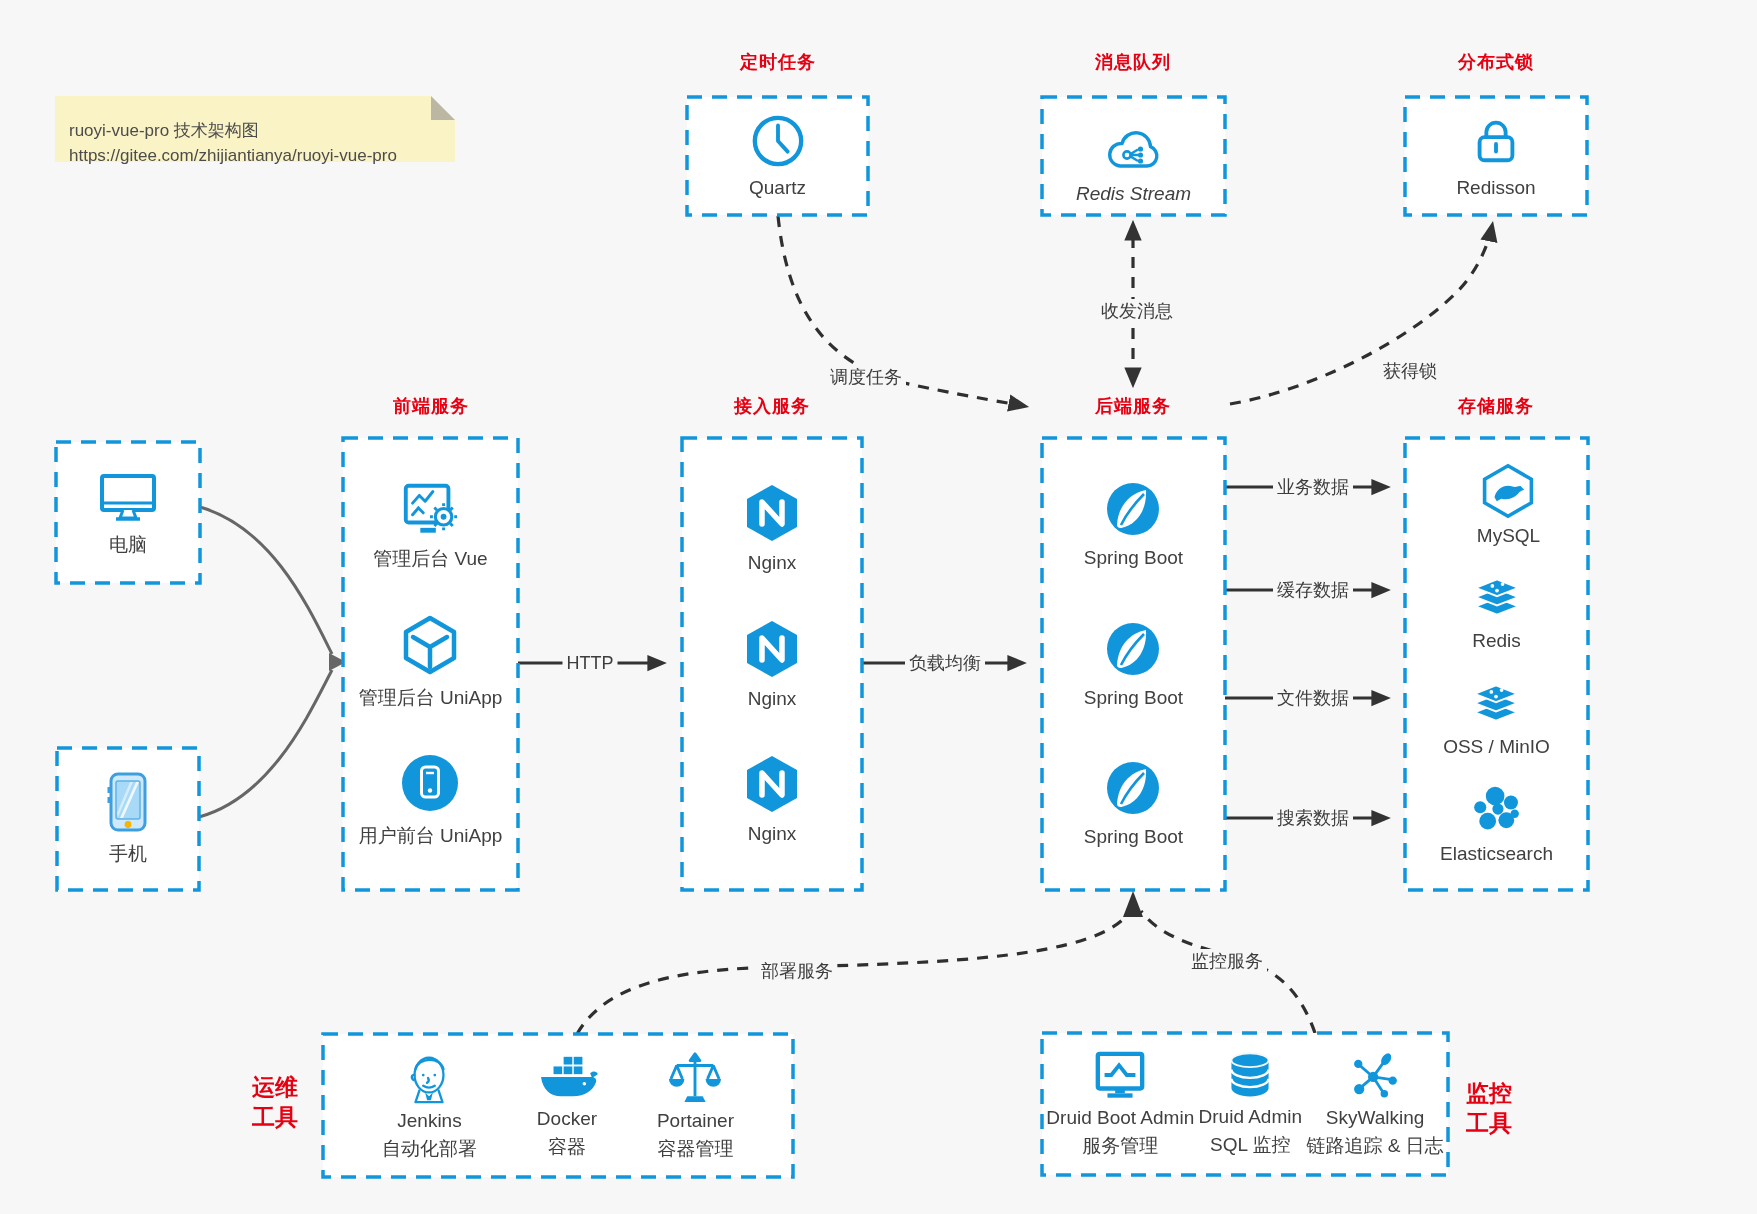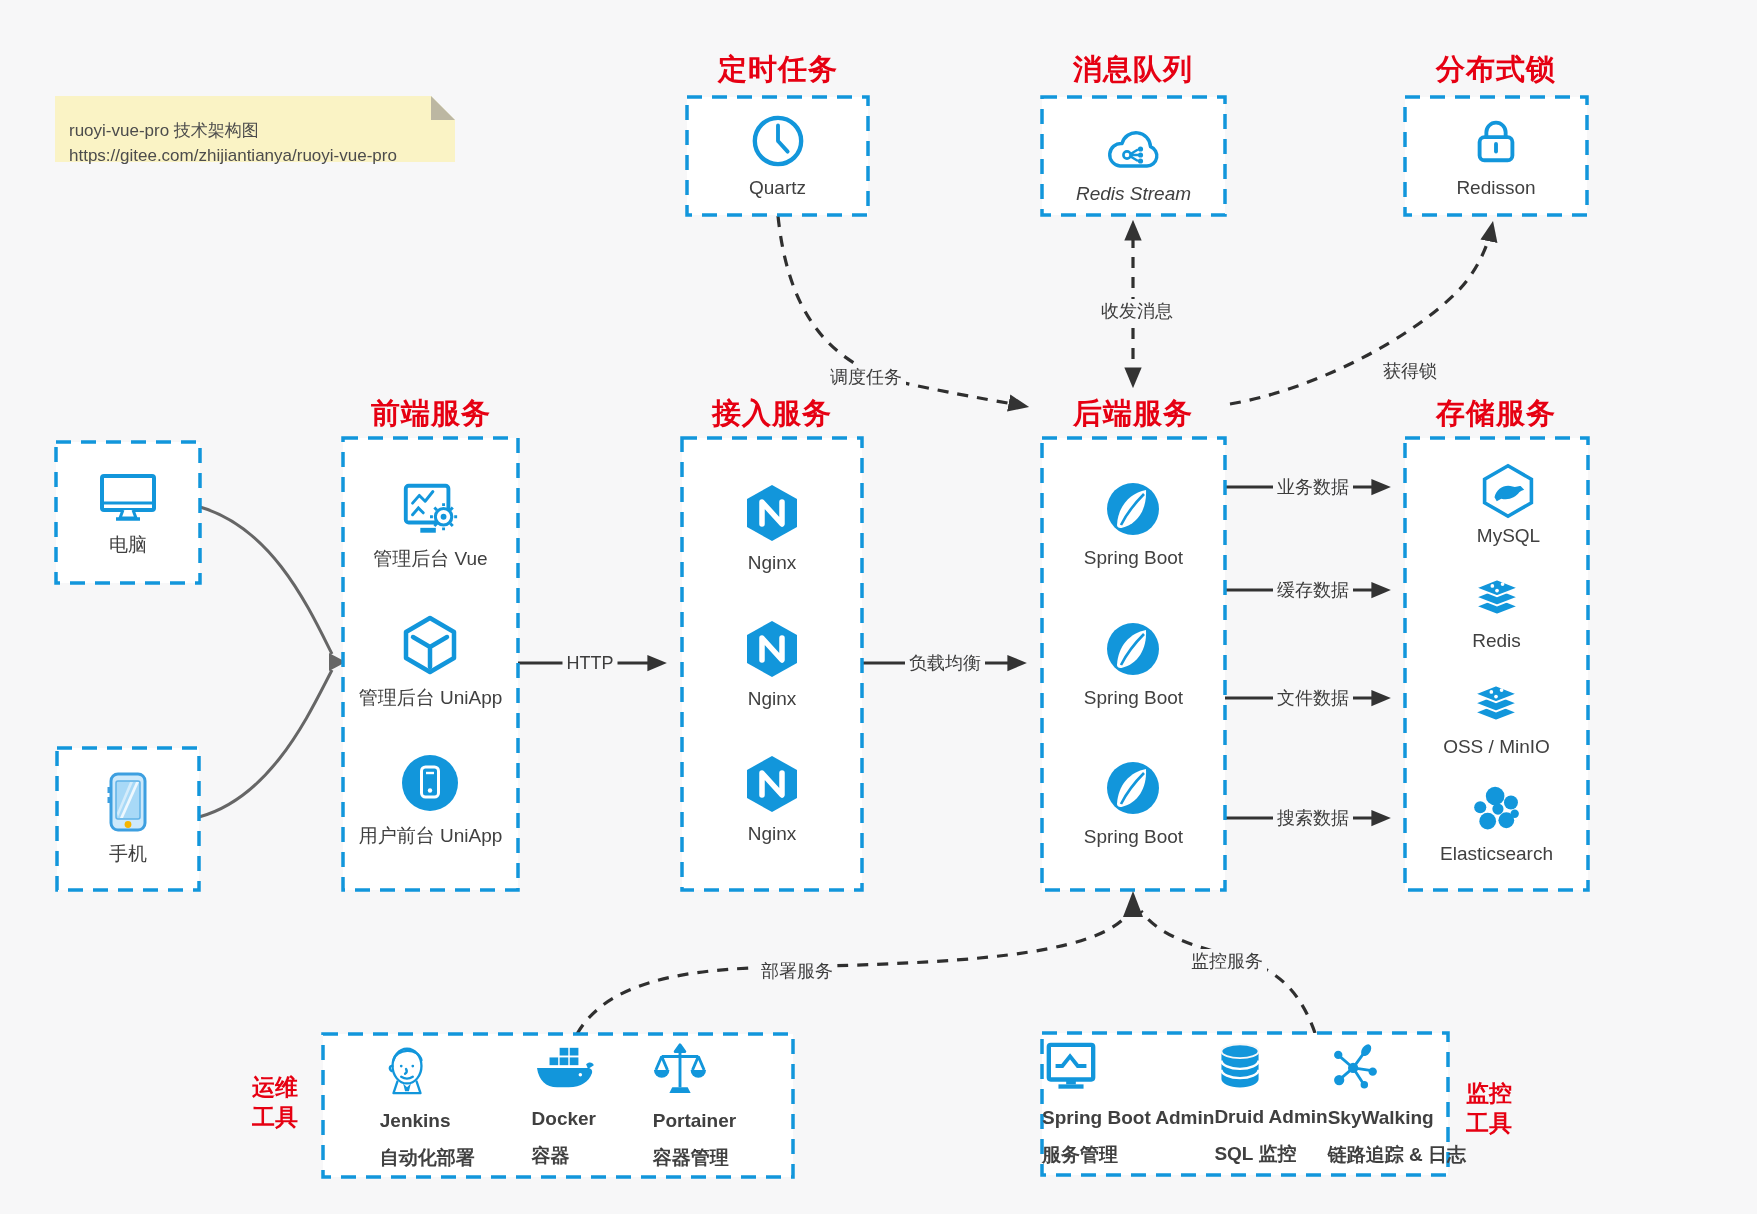--- a/index.html
+++ b/index.html
@@ -7,23 +7,23 @@
   #wires{position:absolute;left:0;top:0;z-index:1;}
   .gbox{fill:#ffffff;stroke:#1296db;stroke-width:3.5;stroke-dasharray:15 10;}
   .wire{fill:none;stroke:#333333;stroke-width:3;}
   .dashedw{fill:none;stroke:#2f2f2f;stroke-width:3.2;stroke-dasharray:11 9;}
   .clientw{fill:none;stroke:#666666;stroke-width:3;}
   .vbox{position:absolute;z-index:2;display:flex;flex-direction:column;align-items:center;justify-content:space-evenly;}
   .cbox{position:absolute;z-index:2;display:flex;flex-direction:column;align-items:center;justify-content:center;gap:8px;}
   .hbox{position:absolute;z-index:2;display:flex;flex-direction:row;align-items:center;justify-content:space-evenly;}
   .item{display:flex;flex-direction:column;align-items:center;gap:9px;}
   .lbl{font-size:19px;color:#404040;white-space:nowrap;}
-  .tool{display:flex;flex-direction:column;align-items:flex-start;gap:11px;font-weight:bold;}
+  .tool{display:flex;flex-direction:column;align-items:center;gap:2px;}
   .tool .lbl{line-height:1.35;text-align:center;}
-  .group-title{position:absolute;z-index:3;transform:translateX(-50%);color:#e60012;font-size:29px;font-weight:bold;letter-spacing:1px;white-space:nowrap;}
+  .group-title{position:absolute;z-index:3;transform:translateX(-50%);color:#e60012;font-size:18px;font-weight:bold;letter-spacing:1px;white-space:nowrap;}
   .side-title{position:absolute;z-index:3;color:#e60012;font-size:23px;font-weight:bold;line-height:30px;text-align:center;width:62px;}
   .edge-label{position:absolute;z-index:3;transform:translate(-50%,-50%);background:#f7f7f8;color:#3d3d3d;font-size:18px;padding:0 4px;white-space:nowrap;}
   .note{position:absolute;left:55px;top:96px;width:400px;height:66px;background:#faf3c5;z-index:2;box-sizing:border-box;padding:22px 0 0 14px;}
   .note-line{display:block;font-size:17px;color:#4c4c4c;line-height:25px;white-space:nowrap;}
   .note-fold{position:absolute;top:0;right:0;width:24px;height:24px;}
   .ic{display:block;line-height:0;}
 </style>
 </head>
 <body>
 
@@ -373,21 +373,21 @@
   <div class="hbox" style="left:1042px;top:1033px;width:406px;height:142px;">
     <div class="tool">
       <span class="ic">
         <svg width="58" height="54" viewBox="0 0 60 56">
           <rect x="7" y="5" width="46" height="36" rx="2" fill="#ffffff" stroke="#1296db" stroke-width="4.5"></rect>
           <path d="M14 27 h7 l8 -10 8 10 h9" fill="none" stroke="#1296db" stroke-width="4"></path>
           <rect x="25" y="41" width="10" height="5" fill="#1296db"></rect>
           <rect x="17" y="46" width="26" height="4.5" fill="#1296db"></rect>
         </svg>
       </span>
-      <span class="lbl">Spring Boot Admin</span>
+      <span class="lbl">Druid Boot Admin</span>
       <span class="lbl">服务管理</span>
     </div>
     <div class="tool">
       <span class="ic">
         <svg width="52" height="52" viewBox="0 0 56 54">
           <path d="M8 10 V40 c0 5 9 9 20 9 s20 -4 20 -9 V10" fill="#1296db"></path>
           <ellipse cx="28" cy="10" rx="20" ry="7.5" fill="#1296db" stroke="#f7f7f8" stroke-width="2"></ellipse>
           <path d="M8 20 c0 5 9 9 20 9 s20 -4 20 -9 M8 30 c0 5 9 9 20 9 s20 -4 20 -9" stroke="#ffffff" stroke-width="2.6" fill="none"></path>
         </svg>
       </span>

